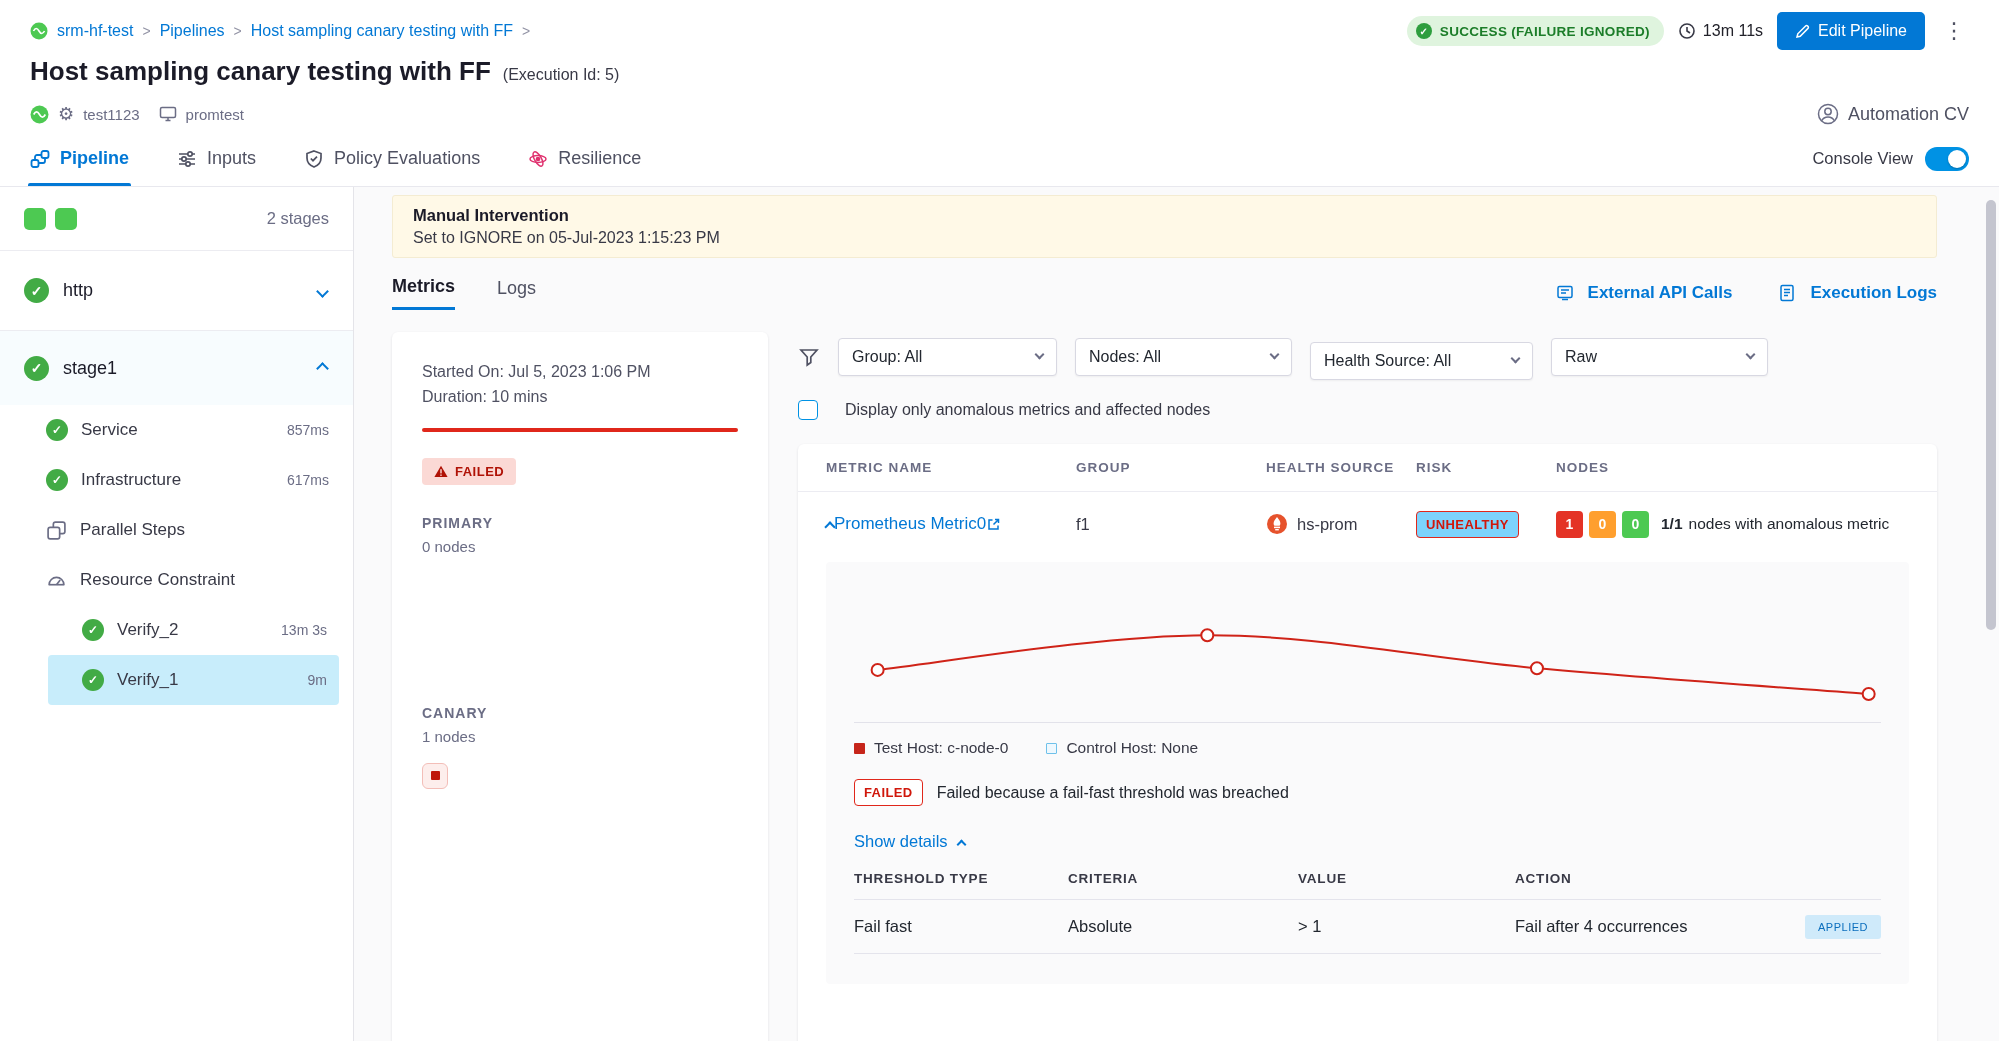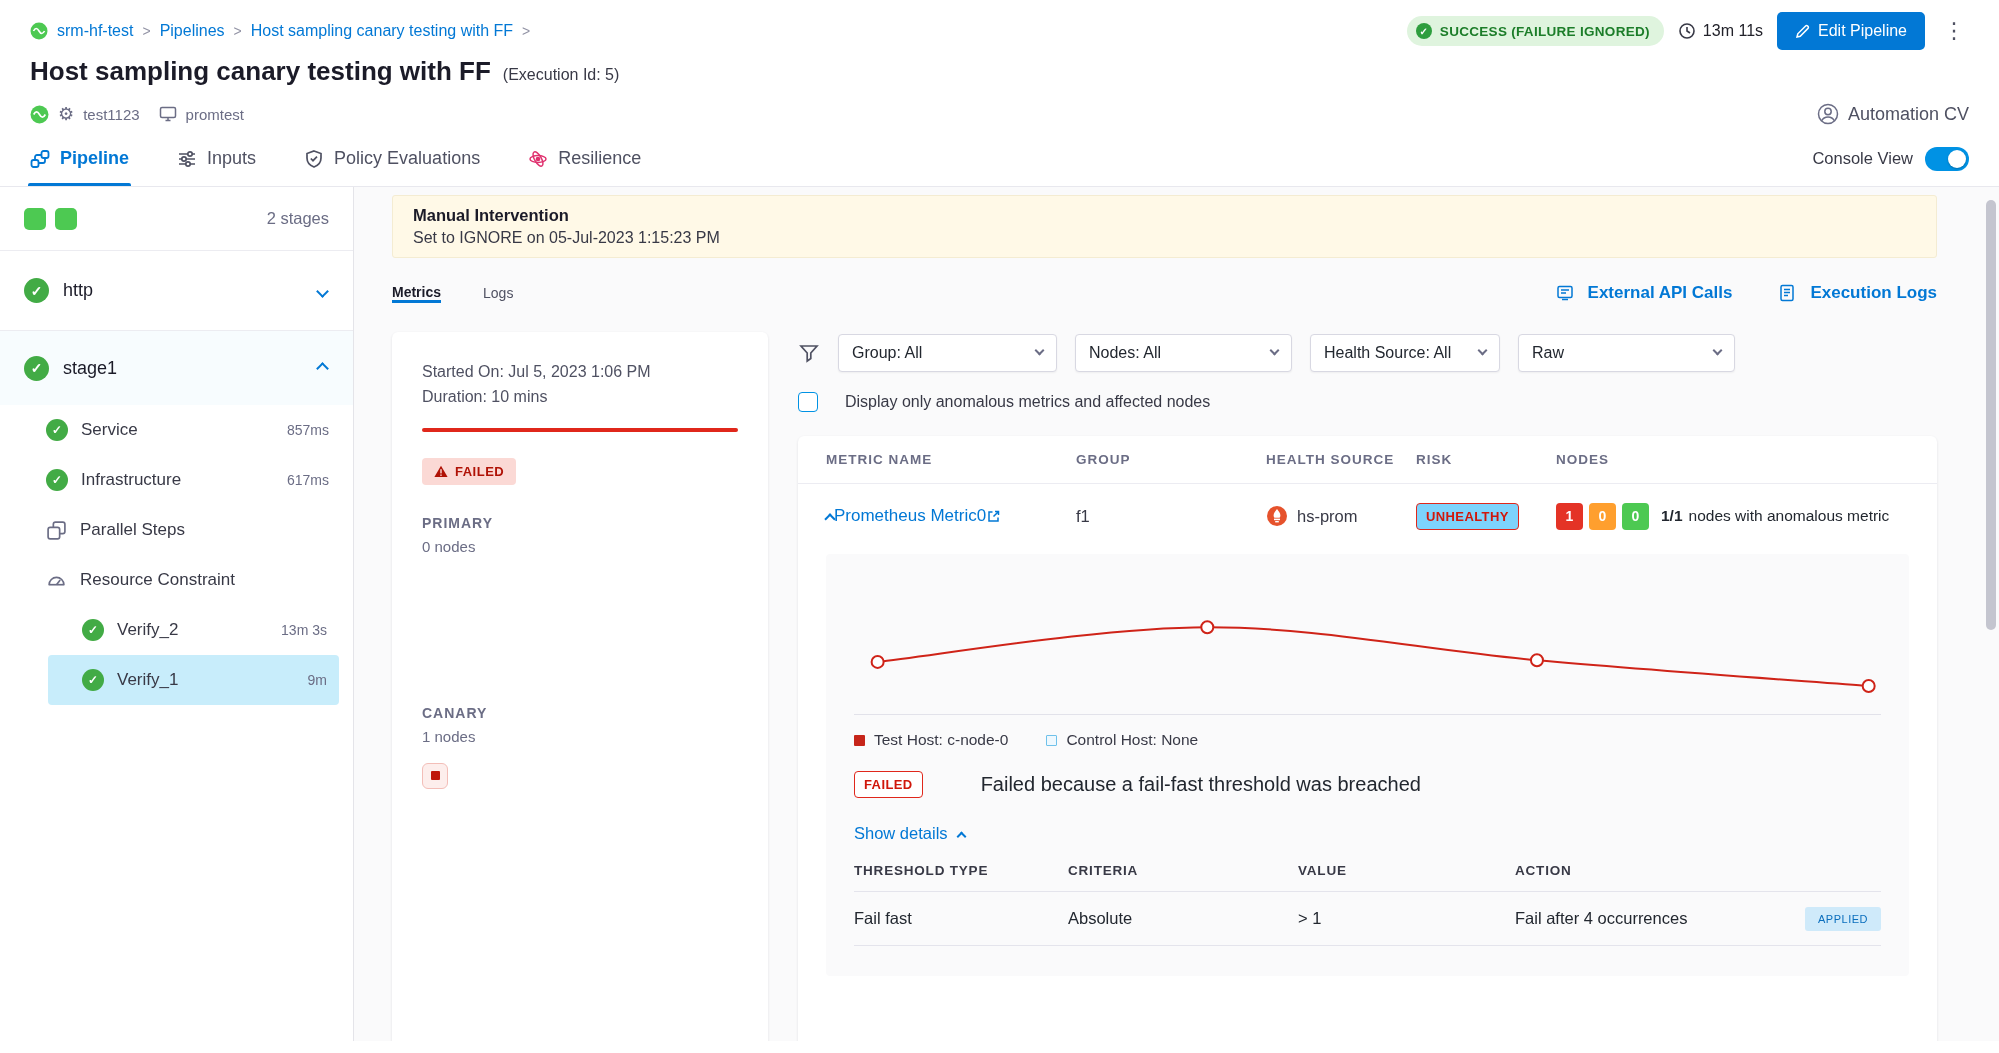--- a/index.html
+++ b/index.html
@@ -68,21 +68,21 @@
   .nested-steps .step-row { padding:0 12px 0 34px; border-radius:4px; }
   .step-row.selected { background:#c8edfb; }
 
   
   .banner { background:#fff9e7; border:1px solid #f4ecd2; border-radius:3px; padding:10px 20px; margin-bottom:16px; }
   .banner-title { font-size:16.5px; font-weight:bold; color:#1b1b28; }
   .banner-sub { font-size:16px; color:#383946; margin-top:4px; }
 
   
   .subtabs { display:flex; align-items:center; height:38px; margin-bottom:20px; }
-  .subtab { font-size:14px; color:#4f5162; margin-right:42px; cursor:pointer; }
+  .subtab { font-size:18px; color:#4f5162; margin-right:42px; padding-bottom:10px; cursor:pointer; }
   .subtab.active { color:#1b1b28; font-weight:bold; border-bottom:3px solid #0278d5; }
   .toolbar-link { display:flex; align-items:center; gap:14px; color:#0278d5; font-size:17px; font-weight:bold; margin-left:46px; cursor:pointer; text-decoration:none; }
 
   
   .panels { display:flex; gap:30px; align-items:flex-start; }
   .card { background:#fff; border-radius:6px; box-shadow:0 1px 3px rgba(40,41,61,.09), 0 1px 1px rgba(96,97,112,.12); }
   .summary-card { width:376px; flex:none; height:720px; padding:28px 30px; }
   .summary-line { font-size:16px; color:#4f5162; line-height:1.55; }
   .progress-bar { height:4px; background:#e0271b; border-radius:2px; margin-top:18px; }
   .failed-badge { display:inline-flex; align-items:center; gap:7px; background:#fbd9d5; color:#b01206;
@@ -94,21 +94,21 @@
     display:flex; align-items:center; justify-content:center; cursor:pointer; }
   .canary-node span { width:9px; height:9px; background:#bf160a; border-radius:1px; display:block; }
 
   
   .metrics-panel { flex:1; min-width:0; }
   .filter-row { display:flex; align-items:center; gap:18px; margin-top:2px; }
   .select { display:flex; align-items:center; justify-content:space-between; height:38px; padding:0 13px;
     background:#fff; border:1px solid #d8d8e2; border-radius:4px; font-size:16px; color:#22272f;
     box-shadow:0 1px 2px rgba(0,0,0,.05); cursor:pointer; }
   .select .chev { width:7px; height:7px; border-color:#6b6d85; }
-  .sel-group { width:219px; } .sel-nodes { width:217px; } .sel-hs { width:190px; } .sel-mode { width:217px; }
+  .sel-group { width:219px; } .sel-nodes { width:217px; } .sel-hs { width:223px;margin-top:8px; } .sel-mode { width:217px; }
   .checkbox-row { display:flex; align-items:center; gap:27px; margin-top:20px; }
   .checkbox { width:20px; height:20px; border:1.5px solid #0092e4; border-radius:4px; background:#fff; cursor:pointer; flex:none; }
   .checkbox-label { font-size:16px; color:#383946; }
   .expand-row { display:flex; align-items:center; gap:12px; margin-top:16px; }
   .blue-link { color:#0278d5; font-size:16px; cursor:pointer; text-decoration:none; }
   .link-divider { color:#c6c6d2; font-size:16px; }
   .legend-wrap { margin-left:auto; display:flex; align-items:center; gap:8px; font-size:15px; color:#383946; }
   .swatch { width:16px; height:16px; border-radius:2px; }
   .swatch.baseline { background:#ddf1fc; border:1.5px solid #54b3e4; margin-right:2px; }
   .current-swatches { display:flex; gap:3px; margin-left:14px; margin-right:2px; }
@@ -140,21 +140,21 @@
   .chart-box { border-bottom:1px solid #e2e2ea; }
   .chart-line { fill:none; stroke:#cf2318; stroke-width:2; }
   .chart-point { fill:#fff; stroke:#cf2318; stroke-width:2; }
   .chart-legend { display:flex; align-items:center; gap:38px; margin-top:16px; }
   .cl-item { display:flex; align-items:center; gap:9px; font-size:15.5px; color:#383946; }
   .cl-swatch-test { width:11px; height:11px; background:#c6251a; border-radius:1px; }
   .cl-swatch-control { width:11px; height:11px; background:#eef8fe; border:1.5px solid #6fc1ea; border-radius:1px; }
   .failed-row { display:flex; align-items:center; gap:14px; margin-top:22px; }
   .failed-outline-badge { border:1px solid #e0271b; color:#d0170b; background:#fff; font-size:13px; font-weight:bold;
     letter-spacing:.4px; padding:5px 9px; border-radius:4px; }
-  .failed-reason { font-size:20px; color:#22272f;margin-left:44px; }
+  .failed-reason { font-size:16px; color:#22272f; }
   .show-details { display:flex; align-items:center; gap:10px; margin-top:26px; color:#0278d5; font-size:16.5px; cursor:pointer; }
   .show-details .chev { width:7px; height:7px; }
 
   .details-table { margin-top:20px; }
   .details-grid { display:grid; grid-template-columns:214px 230px 217px 1fr; align-items:center; }
   .details-head { font-size:13.5px; font-weight:bold; letter-spacing:.8px; color:#383946; padding-bottom:13px; border-bottom:1px solid #e4e4ec; }
   .details-row { height:54px; font-size:16.5px; color:#22272f; border-bottom:1px solid #e4e4ec; }
   .action-cell { display:flex; align-items:center; }
   .applied-badge { margin-left:auto; background:#cfeafa; color:#0a6ebd; font-size:11px; letter-spacing:.5px;
     padding:6px 13px; border-radius:3px; }

